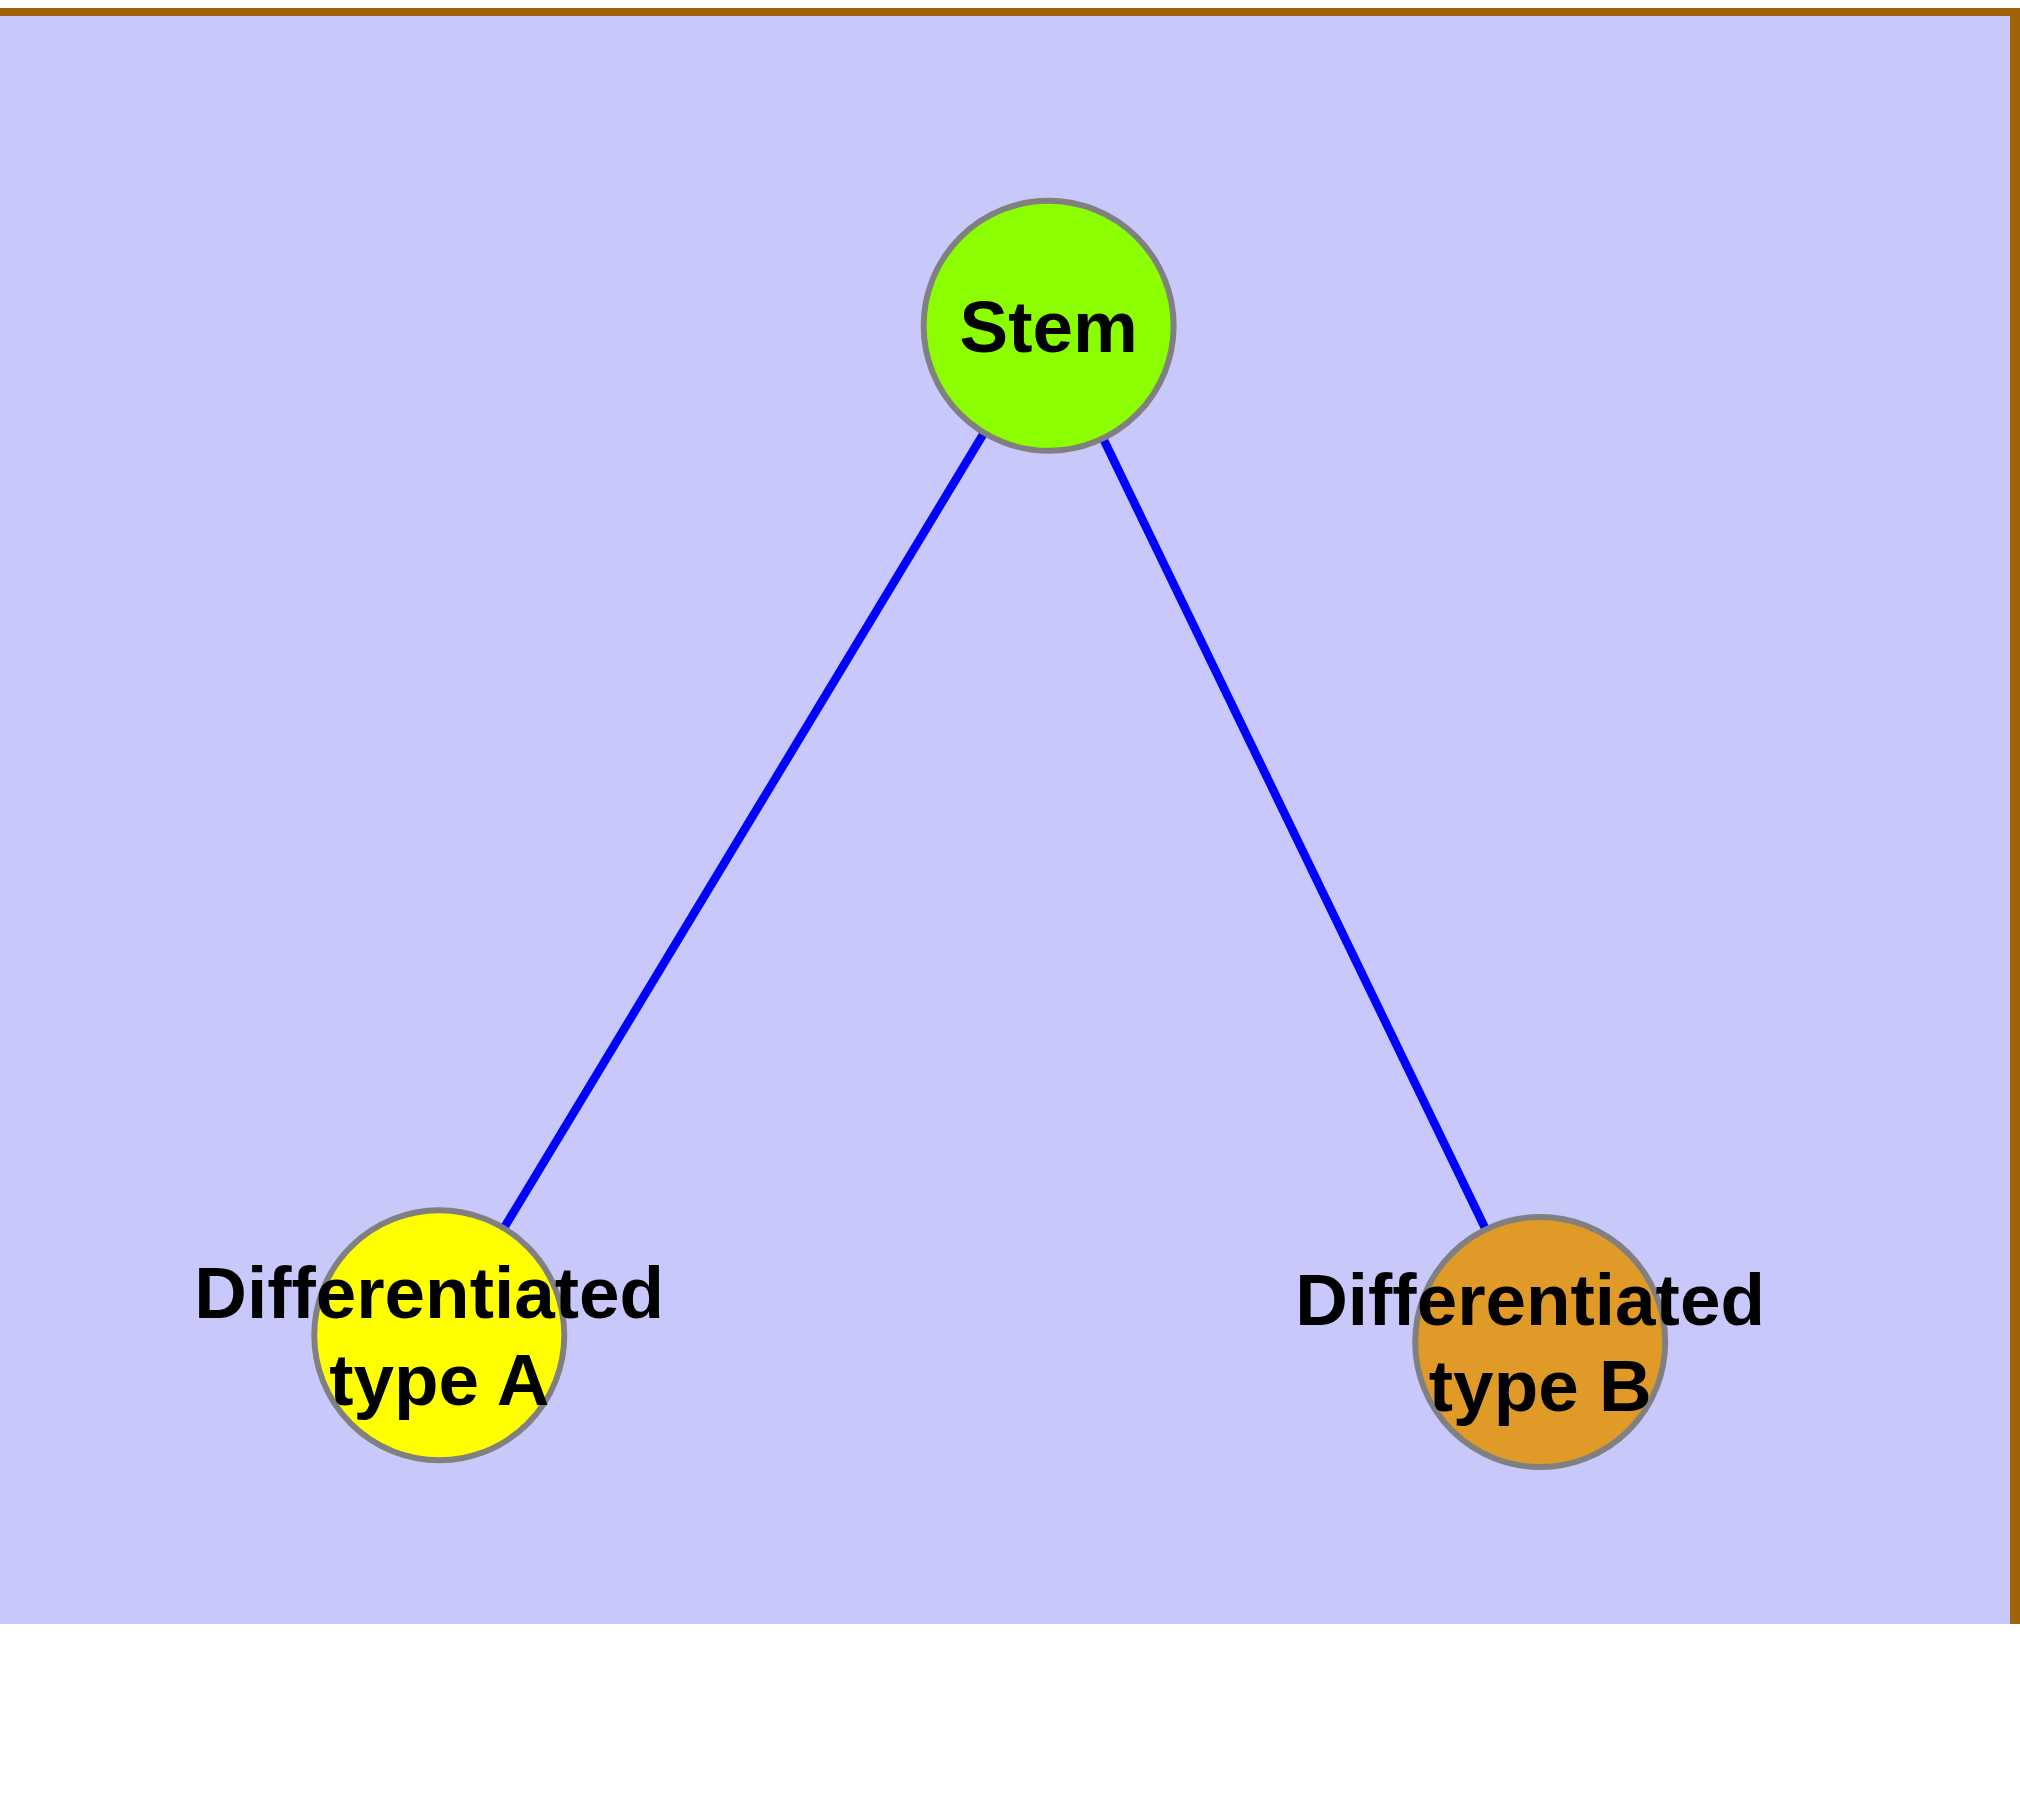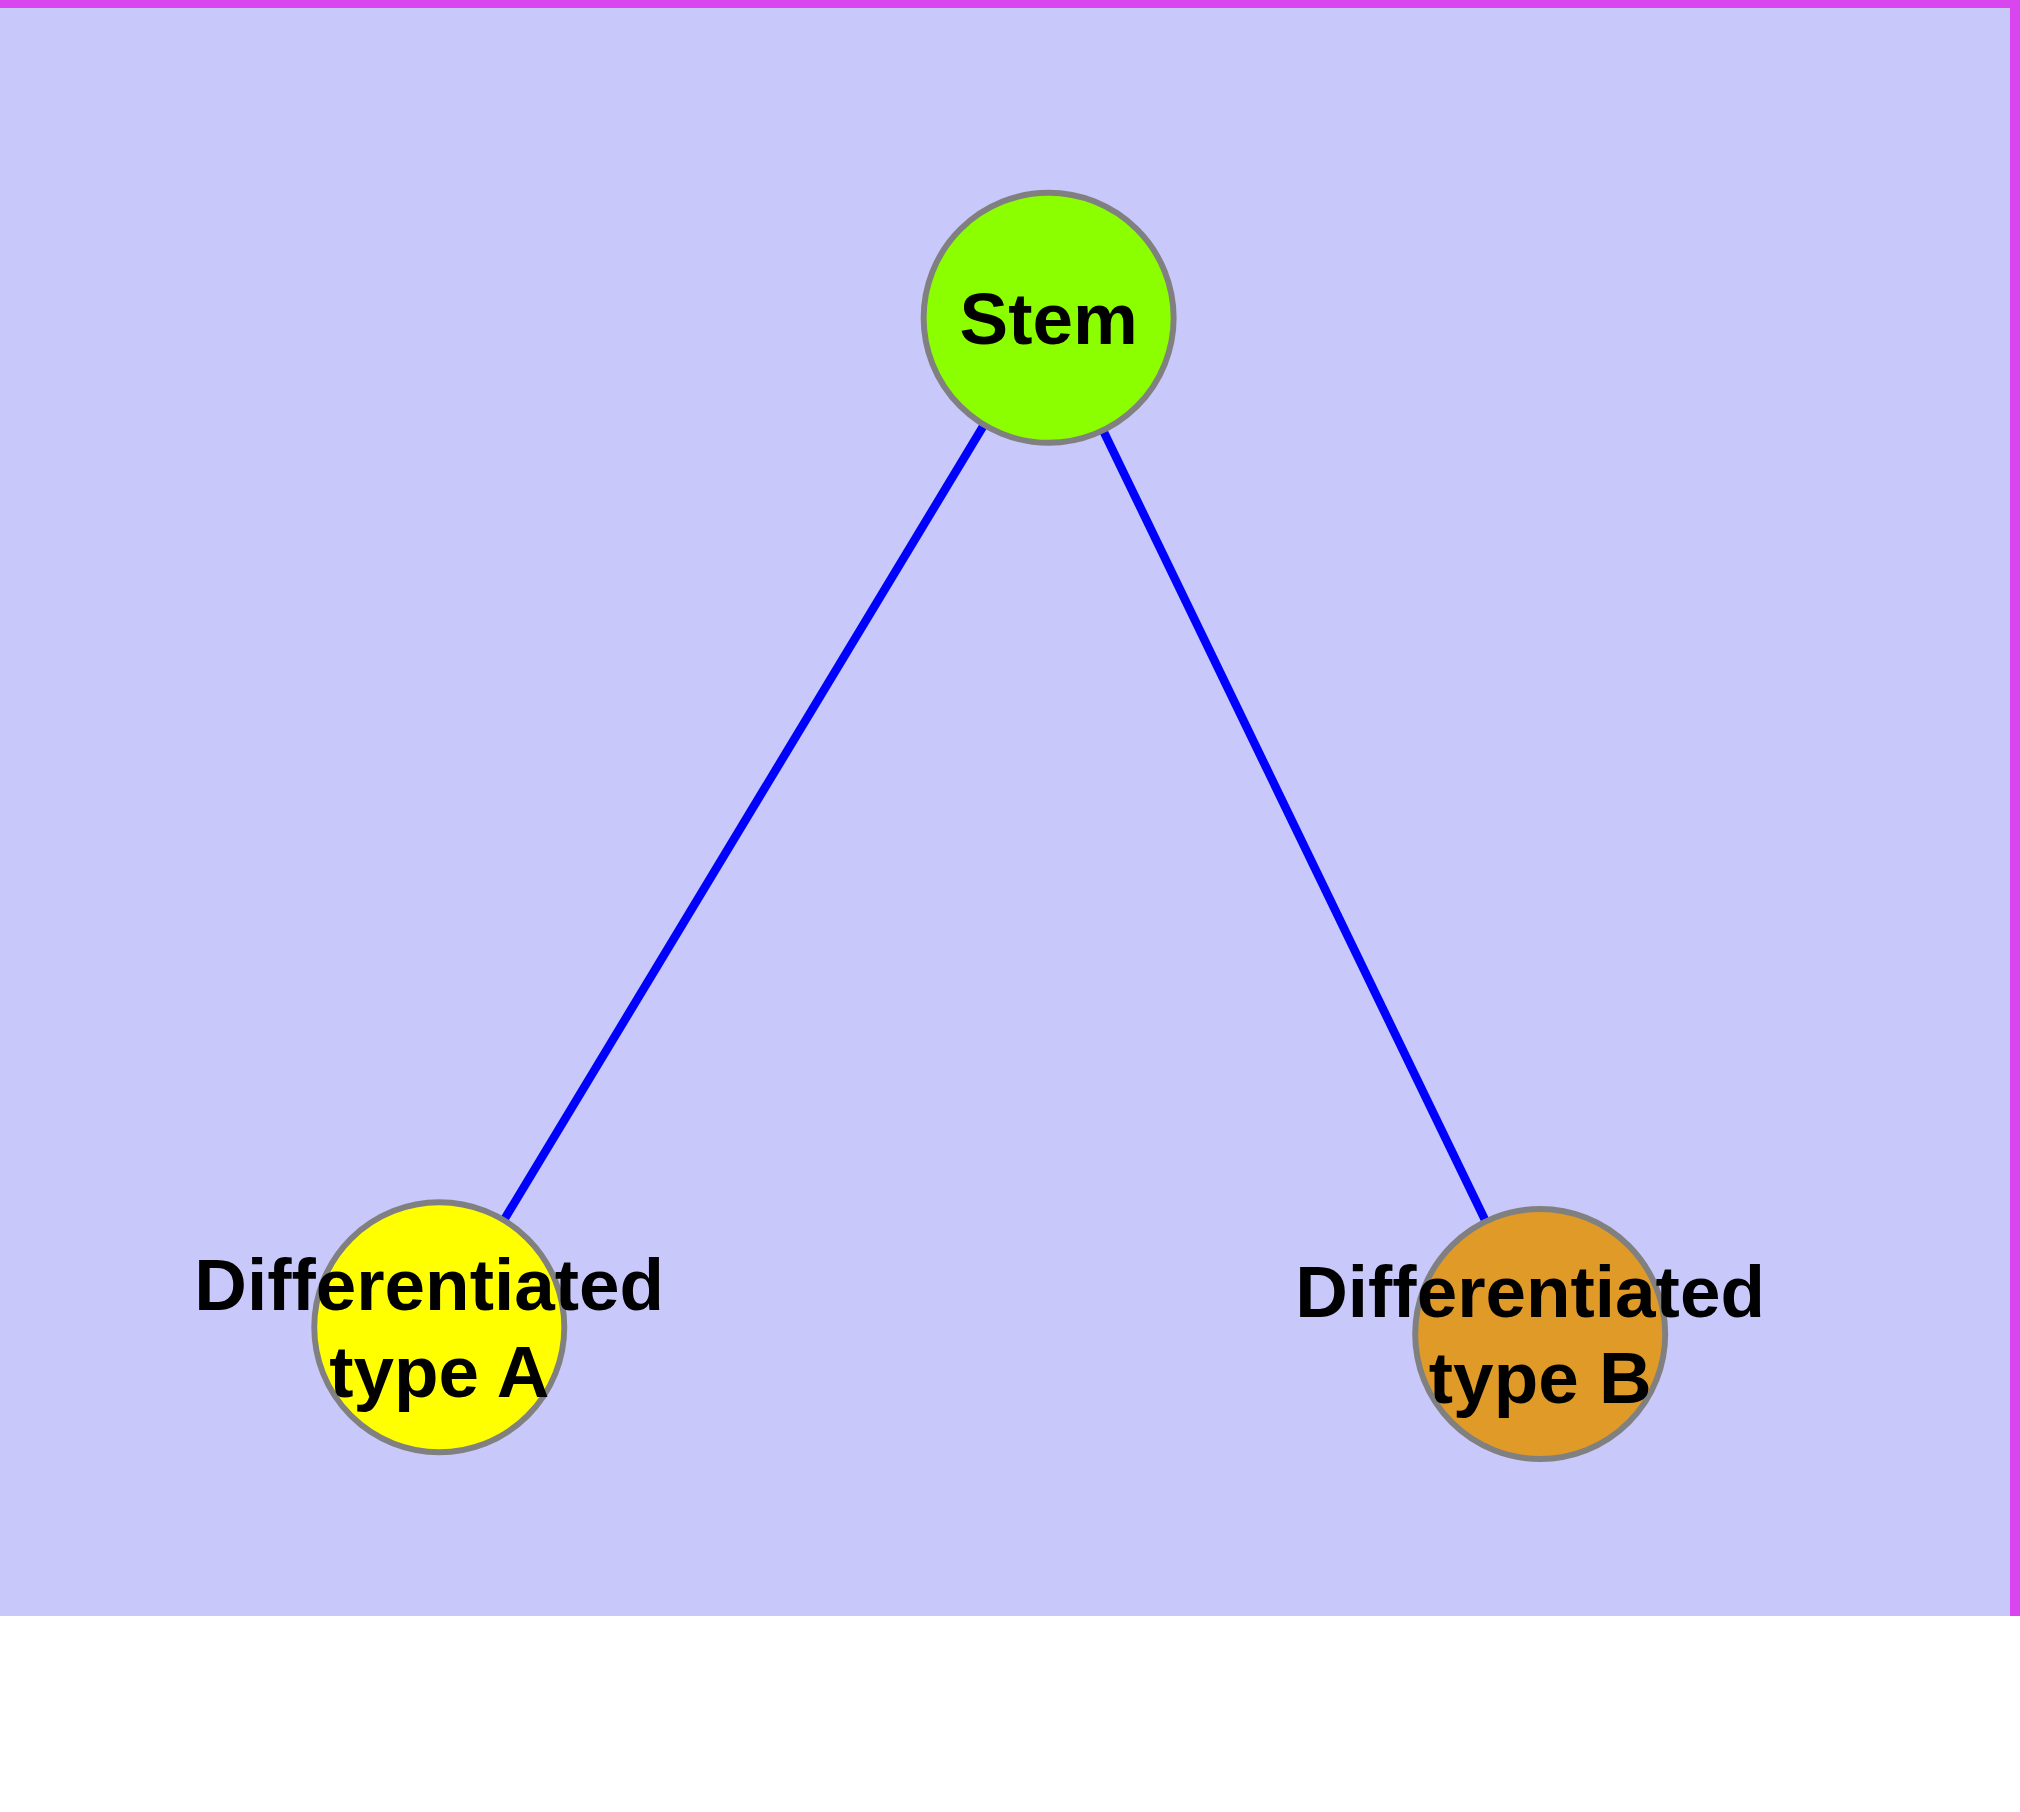--- a/index.html
+++ b/index.html
@@ -4,23 +4,24 @@
 <style>
   html, body {
     margin: 0;
     padding: 0;
     background: #ffffff;
   }
   #canvas {
     position: relative;
     width: 2021px;
     height: 1616px;
-    background: #d946ef;
+    background: #a16207;
     overflow: hidden;
     font-family: "Liberation Sans", sans-serif;
+    margin-top: 8px;
   }
   #plot-background {
     position: absolute;
     left: 0px;
     top: 7.6px;
     width: 2010px;
     height: 1804px;
     background: #c9c8fa;
   }
   #graph-svg {

